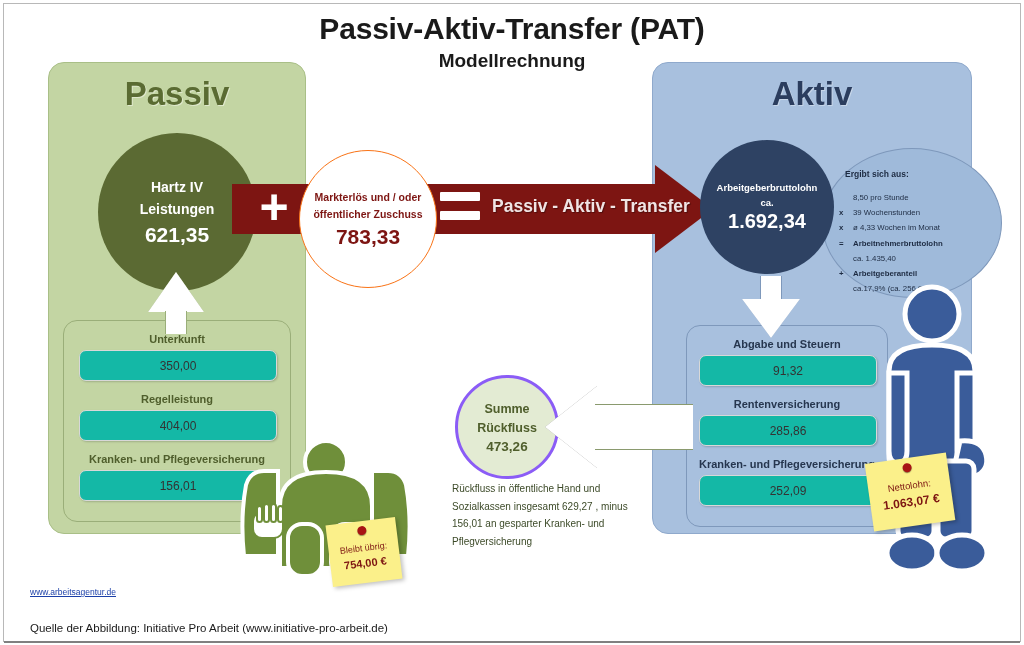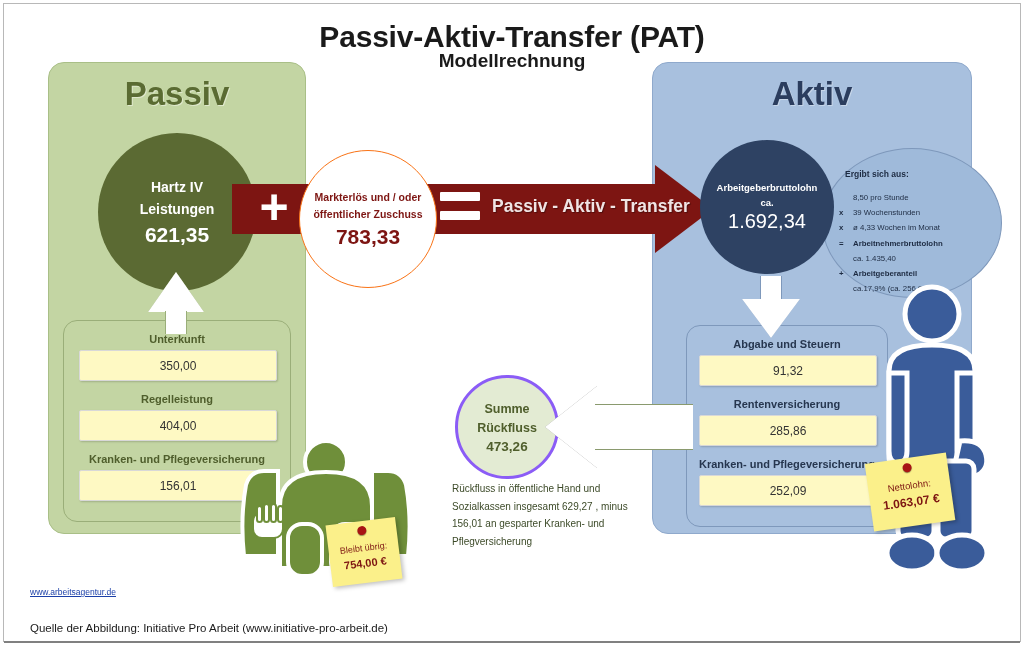--- a/index.html
+++ b/index.html
@@ -19,21 +19,20 @@
     width: 1018px; height: 639px;
     border: 1px solid #b8b8b8;
   }
 
   
   .title {
     position: absolute; left: 0; top: 12px; width: 1024px;
     text-align: center;
     font-size: 30px; font-weight: bold; color: #1a1a1a;
     letter-spacing: -0.2px;
-    margin-top: 8px;
   }
   .subtitle {
     position: absolute; left: 0; top: 50px; width: 1024px;
     text-align: center;
     font-size: 19px; font-weight: bold; color: #1a1a1a;
   }
 
   
   .panel {
     position: absolute;
@@ -69,21 +68,21 @@
     border: 1px solid #7e98bb; background: transparent;
   }
   .row-label {
     position: absolute; left: 0; width: 100%;
     text-align: center; font-size: 11px; font-weight: bold;
   }
   .inner-passiv .row-label { color: #4f5e2c; }
   .inner-aktiv  .row-label { color: #26364f; }
   .row-value {
     position: absolute; height: 31px;
-    background: #fef9c3; border-radius: 2px;
+    background: #14b8a6; border-radius: 7px;
     display: flex; align-items: center; justify-content: center;
     font-size: 12px; color: #333333;
     box-shadow: 1px 1px 2px rgba(0,0,0,0.18);
   }
   .inner-passiv .row-value { left: 15px; width: 198px; border: 1px solid #d8d8d8; }
   .inner-aktiv  .row-value { left: 12px; width: 178px; border: 1px solid #d8d8d8; }
 
   
   .circle {
     position: absolute; border-radius: 50%;
@@ -104,21 +103,21 @@
     z-index: 6;
   }
   .circ-markt .c-lbl { font-size: 10.5px; font-weight: bold; line-height: 1.6; }
   .circ-markt .c-val { font-size: 21px; font-weight: bold; margin-top: 3px; }
 
   .circ-brutto {
     left: 700px; top: 140px; width: 134px; height: 134px;
     background: #2e4263; color: #ffffff; z-index: 6;
   }
   .circ-brutto .c-lbl { font-size: 9.5px; font-weight: bold; line-height: 1.5; }
-  .circ-brutto .c-val { font-size: 20px; font-weight: normal; margin-top: 0; }
+  .circ-brutto .c-val { font-size: 20px; font-weight: bold; margin-top: 0; }
 
   .circ-summe {
     left: 455px; top: 375px; width: 104px; height: 104px;
     background: #e3ebd3; border: 3px solid #8b5cf6; color: #4f5e2c;
   }
   .circ-summe .c-lbl { font-size: 12.5px; font-weight: bold; line-height: 1.45; }
   .circ-summe .c-val { font-size: 13.5px; font-weight: bold; margin-top: 2px; }
 
   
   .ergibt {

